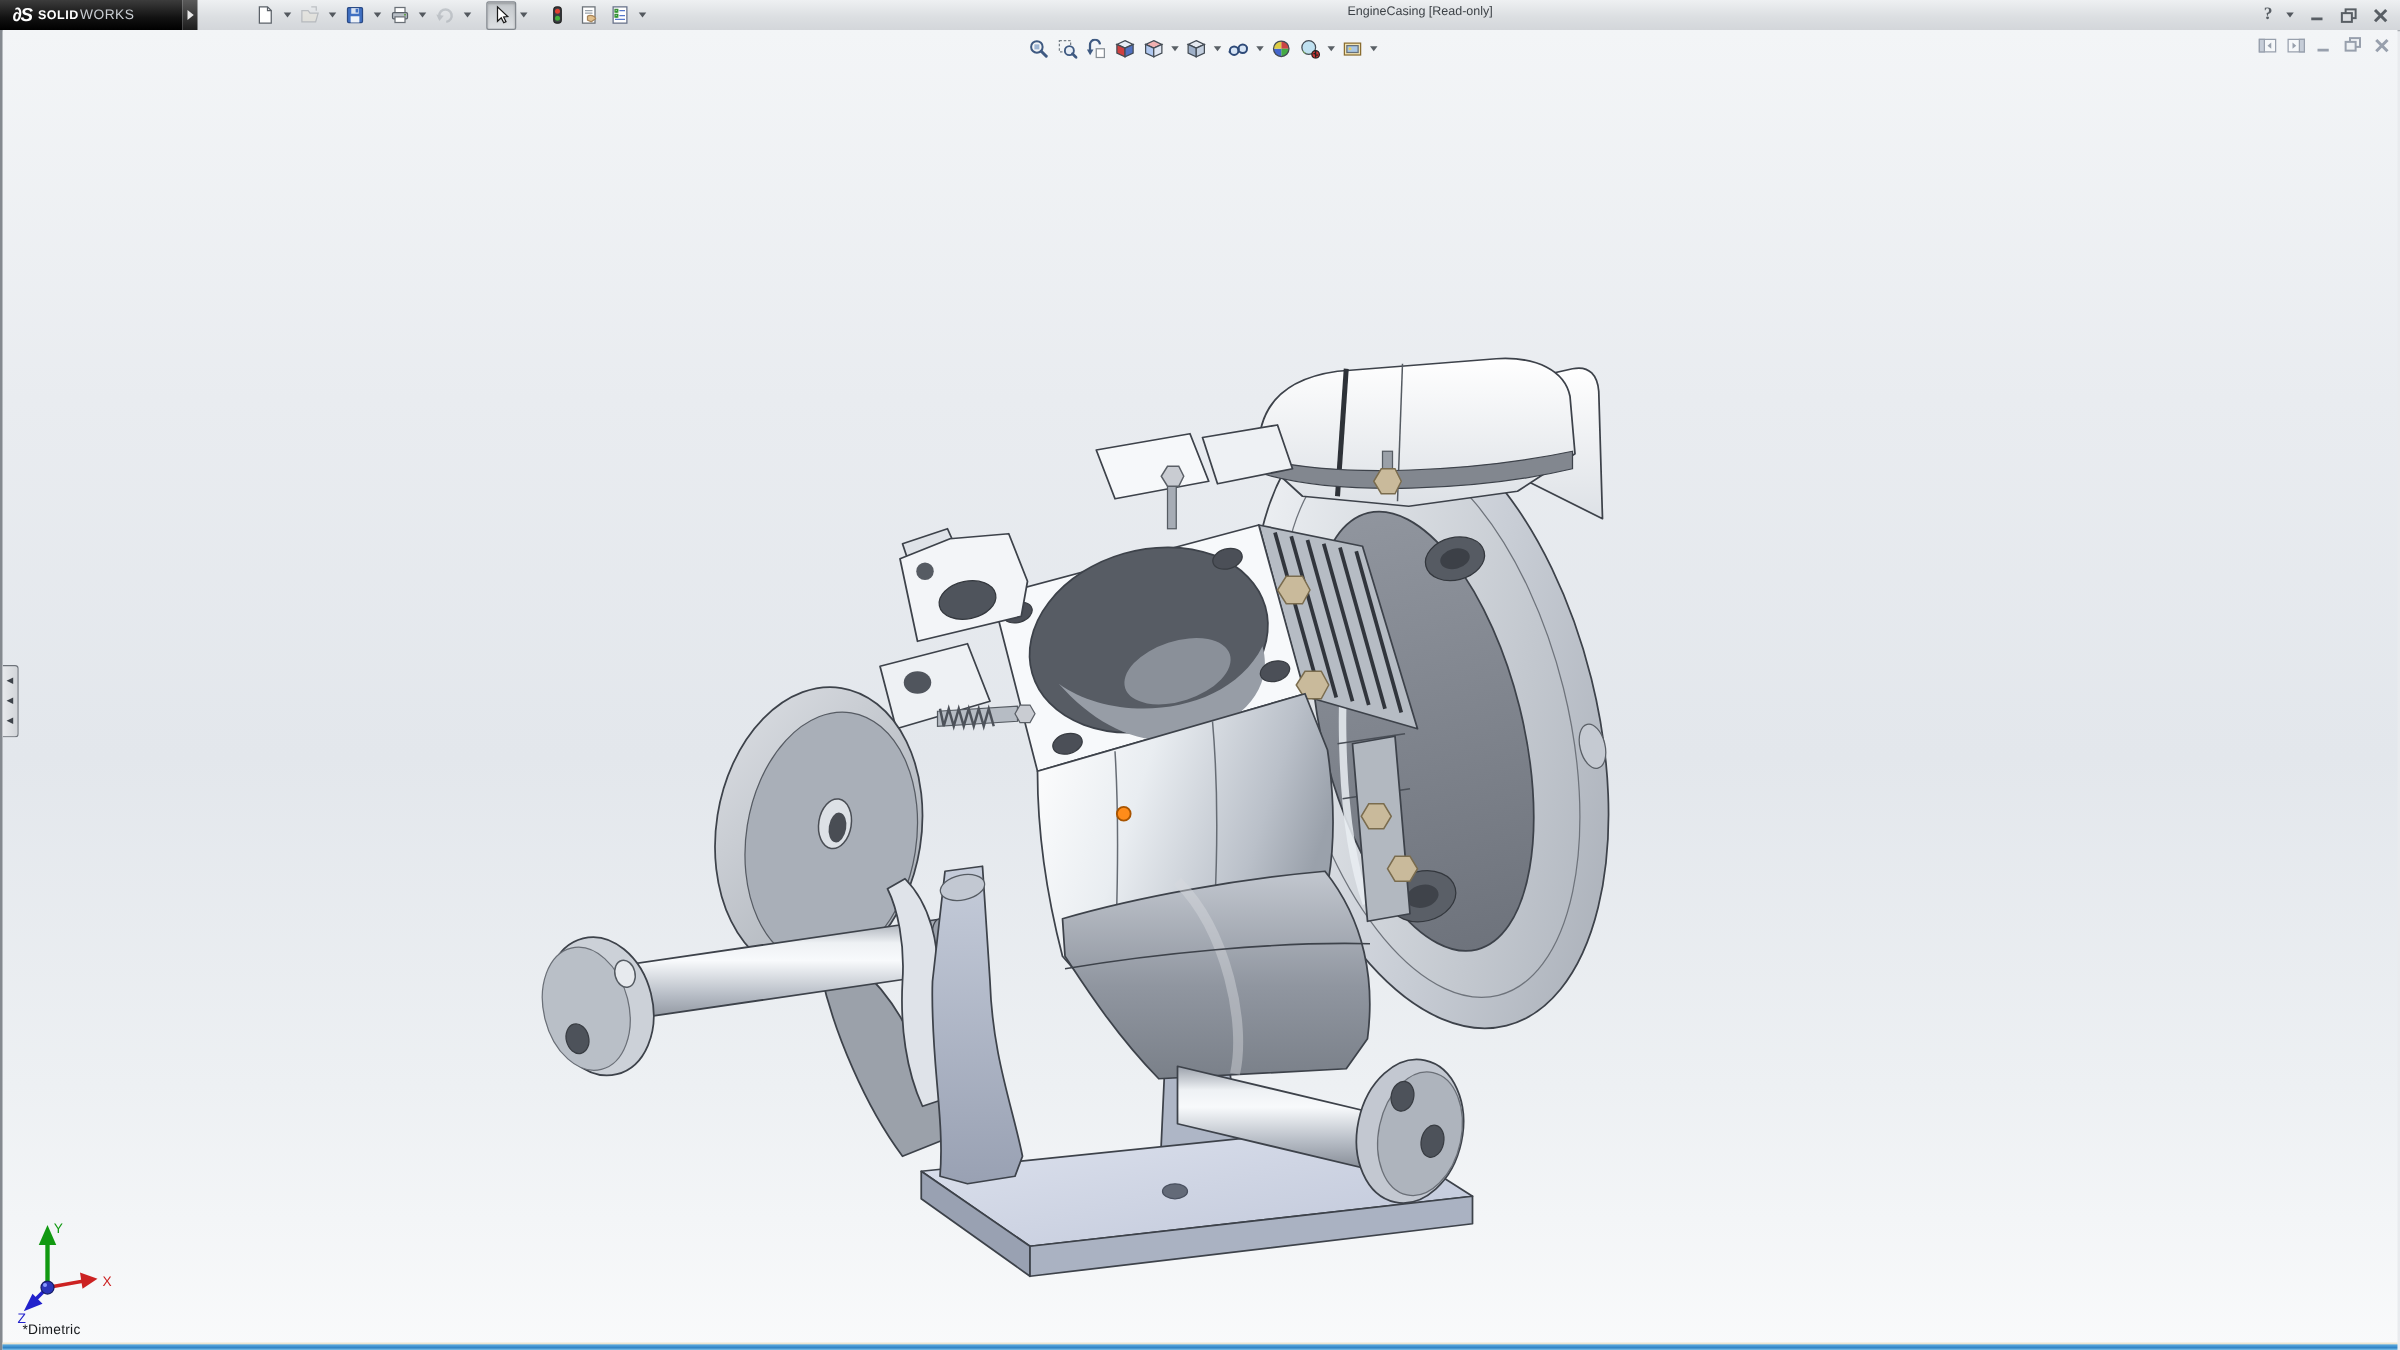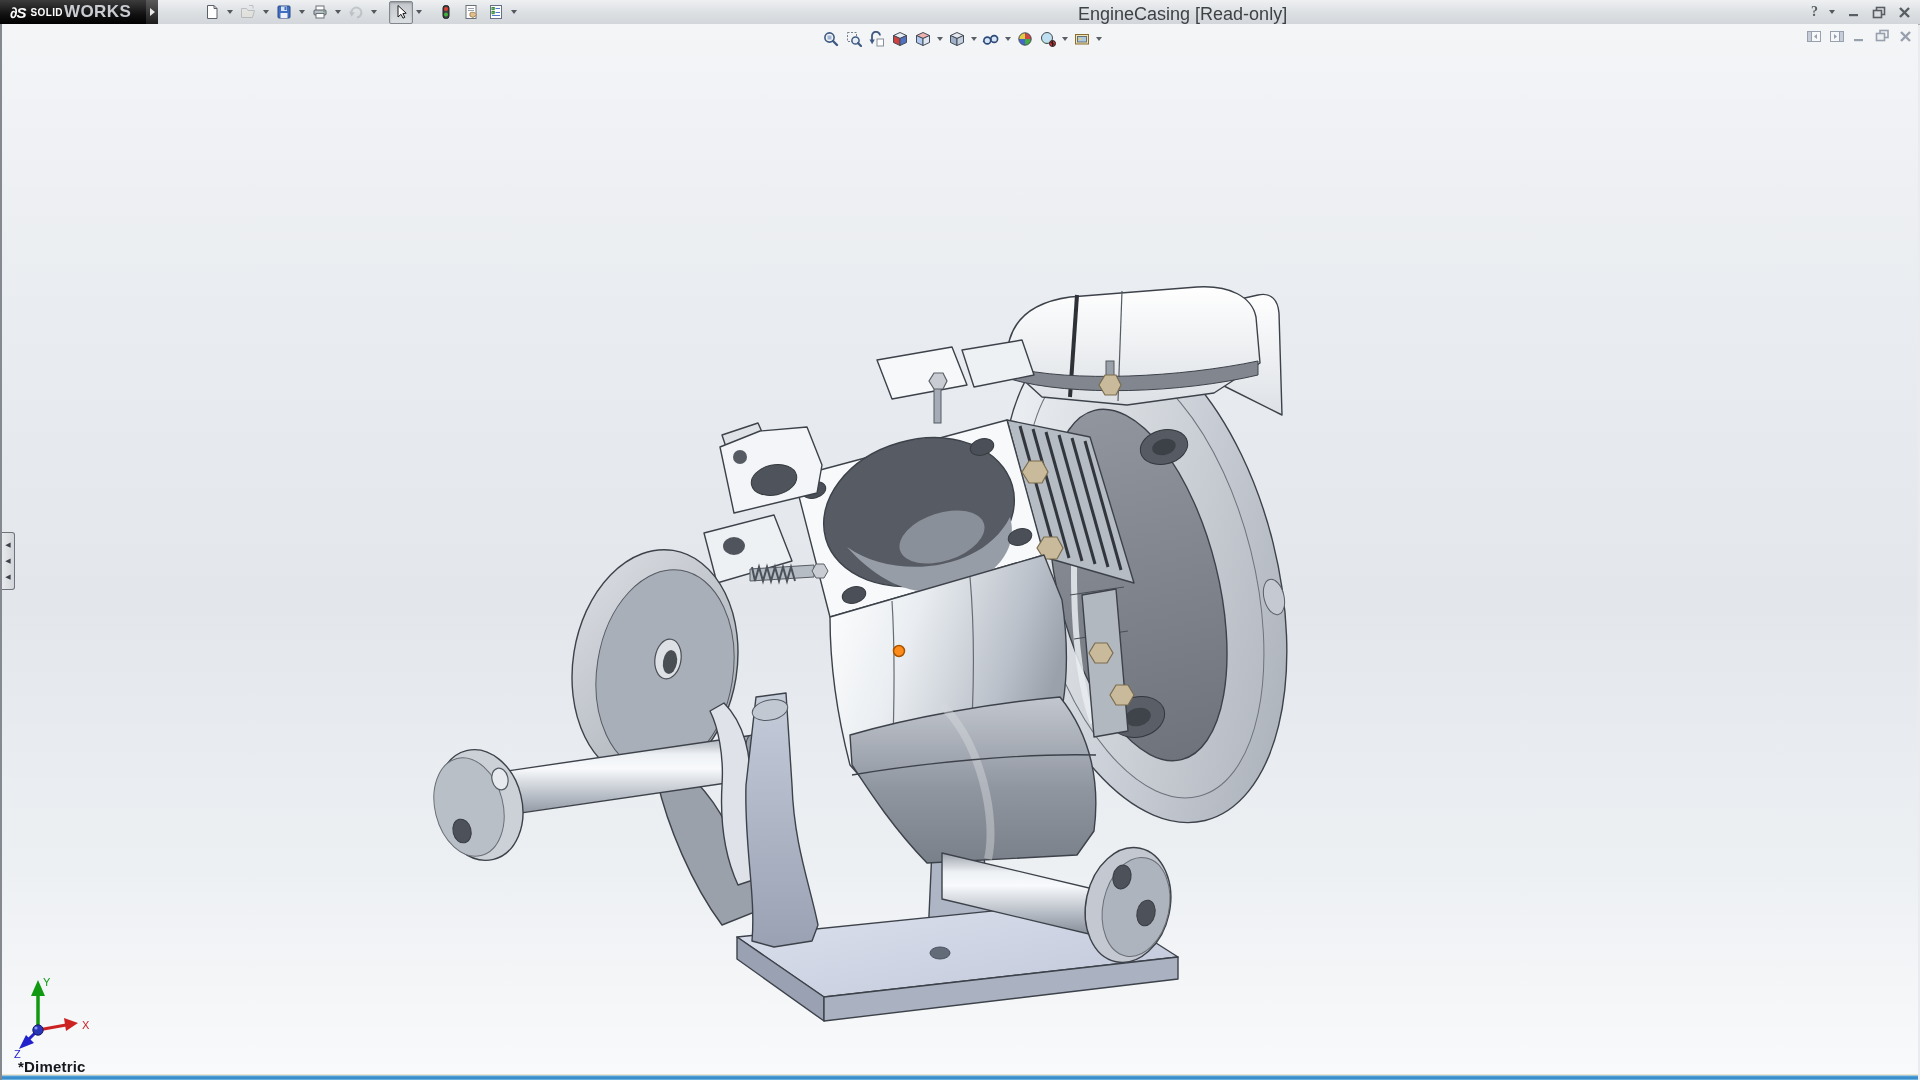--- a/index.html
+++ b/index.html
@@ -15,21 +15,21 @@
     border-bottom:1px solid #a9adb2;
     display:flex;align-items:center;
   }
   .logo{
     width:136px;height:24px;flex:0 0 auto;
     background:linear-gradient(180deg,#3c3c3c 0%,#111 60%,#000 100%);
     color:#fff;display:flex;align-items:center;padding-left:10px;gap:5px;
   }
   .logo-mark{font-style:italic;font-weight:bold;font-size:15px;letter-spacing:-1px;}
   .logo-solid{font-weight:bold;font-size:10px;letter-spacing:.4px;}
-  .logo-works{font-weight:bold;font-size:17px;color:#c9cdd2;letter-spacing:.4px;margin-left:-4px;}
+  .logo-works{font-weight:normal;font-size:11px;color:#c9cdd2;letter-spacing:.4px;margin-left:-4px;}
   .logo-expander{
     width:12px;height:24px;flex:0 0 auto;cursor:pointer;
     background:linear-gradient(180deg,#5a5a5a,#1c1c1c);
     display:flex;align-items:center;justify-content:center;
   }
   .logo-expander::after{content:"";width:0;height:0;border-left:5px solid #e8e8e8;border-top:4px solid transparent;border-bottom:4px solid transparent;}
   .std-toolbar{display:flex;align-items:center;margin-left:42px;gap:1px;}
   .tool{
     width:22px;height:21px;display:flex;align-items:center;justify-content:center;
     border:1px solid transparent;border-radius:2px;
@@ -38,21 +38,21 @@
     border:1px solid #83888e;
     background:linear-gradient(180deg,#c3c7cb,#dde0e3);
     box-shadow:inset 0 1px 2px rgba(0,0,0,.25);
   }
   .tool.grayed{opacity:.45;}
   .dd{width:10px;height:21px;display:flex;align-items:center;justify-content:center;}
   .dd::after{content:"";width:0;height:0;border-top:4px solid #53585e;border-left:3px solid transparent;border-right:3px solid transparent;}
   .tb-gap{width:8px;}
   #doc-title{
     position:absolute;left:1078px;top:4px;
-    font-size:18px;color:#3d4247;white-space:nowrap;
+    font-size:10px;color:#3d4247;white-space:nowrap;
   }
   #tb-controls{
     position:absolute;right:8px;top:0;height:24px;
     display:flex;align-items:center;gap:9px;color:#585e64;
   }
   .help-glyph{font-size:14px;font-weight:bold;color:#585e64;font-family:"Liberation Serif",serif;}
   .wc{display:flex;align-items:center;justify-content:center;width:16px;height:16px;}
 
   
   #viewport{
@@ -76,21 +76,21 @@
   #feature-tab{
     position:absolute;left:0;top:508px;width:13px;height:58px;
     background:linear-gradient(90deg,#e8eaed,#d2d5d9);
     border:1px solid #6e737a;border-left:none;border-radius:0 3px 3px 0;
     font-size:7px;line-height:16px;color:#3e434a;text-align:center;
     white-space:pre-line;padding-top:4px;box-sizing:border-box;cursor:pointer;
   }
   
   #view-label{
     position:absolute;left:16px;top:1034px;
-    font-size:15px;color:#16181b;letter-spacing:.2px;font-weight:bold;
+    font-size:11px;color:#16181b;letter-spacing:.2px;
   }
   #triad{position:absolute;left:6px;top:948px;}
   #model{position:absolute;left:420px;top:241px;}
   svg{display:block;}
   .ln{stroke:#3d424a;stroke-width:1.4;stroke-linejoin:round;}
 </style>
 </head>
 <body>
 
 <div id="titlebar">

